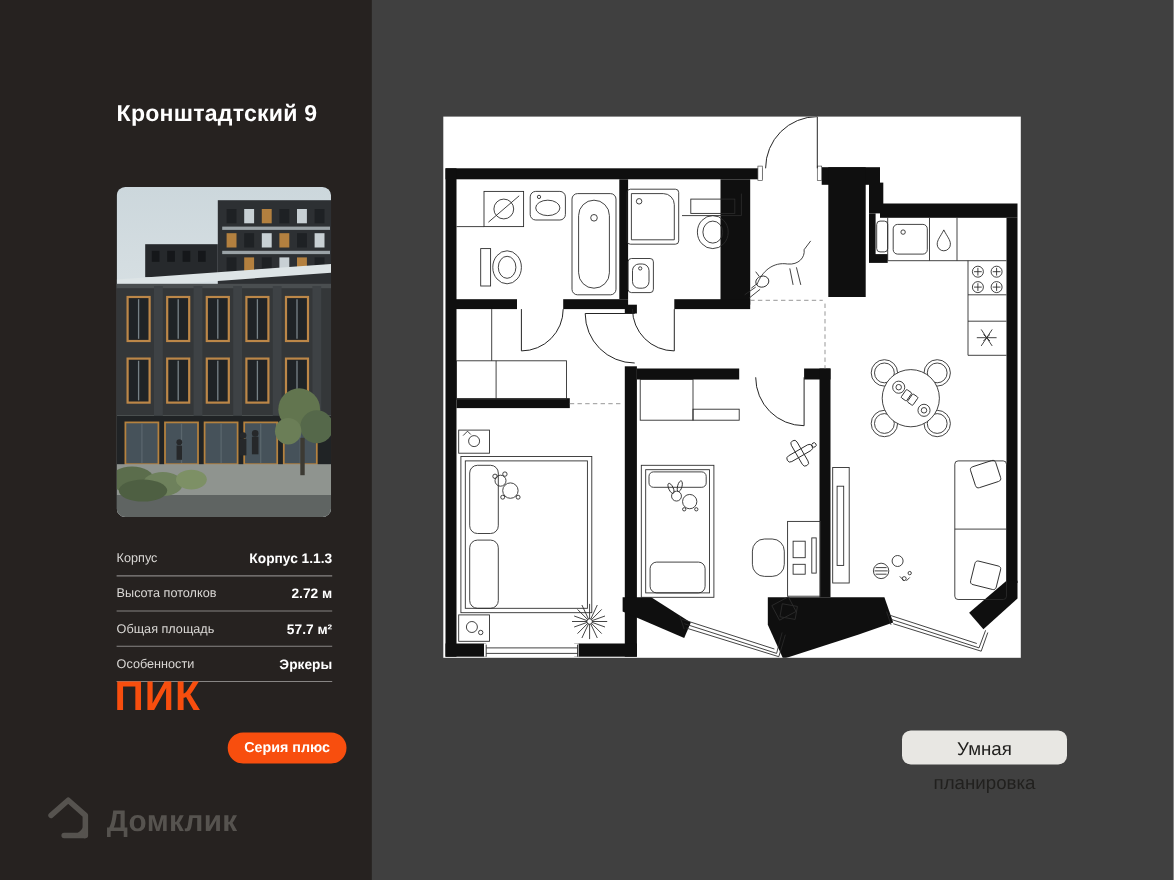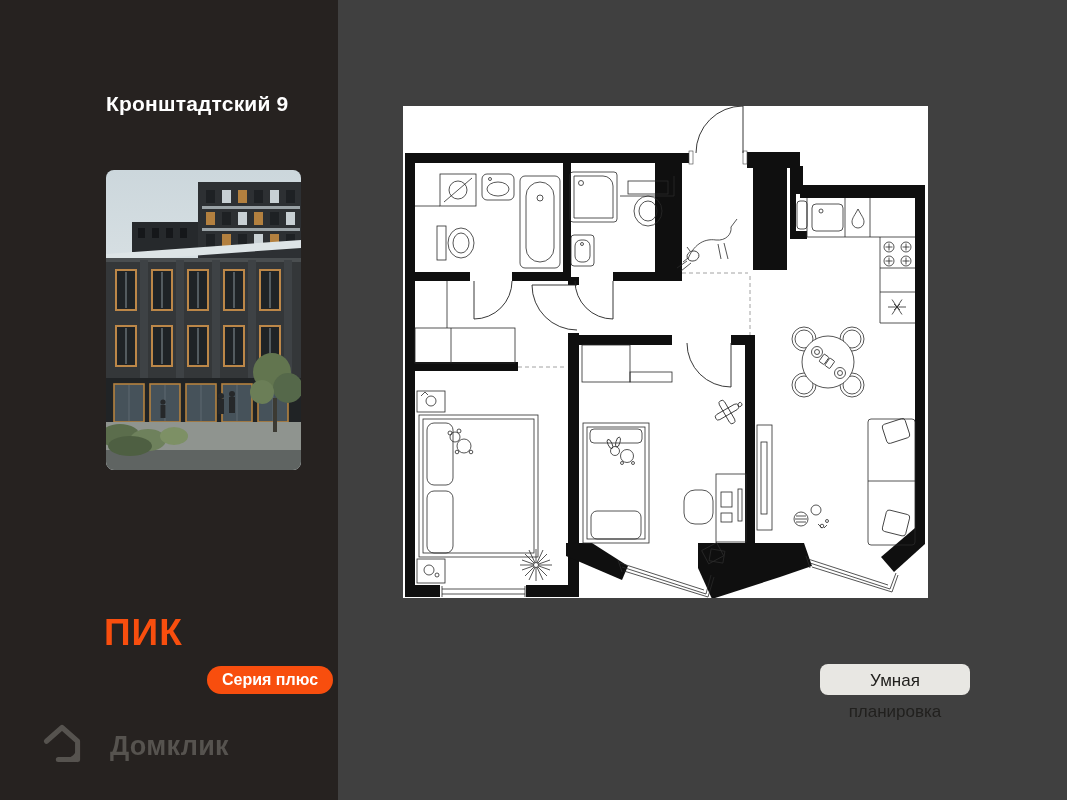--- a/index.html
+++ b/index.html
@@ -11,22 +11,22 @@
   .photo{position:absolute;left:106px;top:170px;width:195px;height:300px;border-radius:8px;overflow:hidden;background:#33373a;}
   .photo svg{display:block;}
   .details{position:absolute;left:106px;top:492px;width:196px;}
   .drow{display:flex;justify-content:space-between;align-items:center;height:31px;
         border-bottom:1px solid rgba(255,255,255,.45);}
   .dlabel{font-size:11.5px;color:#d9d7d4;}
   .dvalue{font-size:12.5px;font-weight:700;color:#ffffff;}
   .pik{position:absolute;left:104px;top:612px;font-size:37px;font-weight:800;color:#f84e0e;
        letter-spacing:1px;transform:scaleY(1.02);}
   .series{position:absolute;left:207px;top:666px;height:28px;line-height:28px;padding:0 15px;
-          background:#f84e0e;border-radius:14px;color:#fff;font-size:16px;font-weight:700;}
-  .domclick{position:absolute;left:40px;top:722px;display:flex;align-items:center;gap:26px;color:#56534f;}
+          background:#f84e0e;border-radius:14px;color:#fff;font-size:13px;font-weight:700;}
+  .domclick{position:absolute;left:40px;top:722px;display:flex;align-items:center;gap:13px;color:#56534f;}
   .domclick .dm-text{font-size:27px;font-weight:700;letter-spacing:.3px;}
   
   .planbox{position:absolute;left:403px;top:106px;width:525px;height:492px;background:#ffffff;}
   .planbox svg{display:block;width:100%;height:100%;}
   .smart{position:absolute;left:820px;top:664px;width:150px;height:31px;background:#e8e7e3;
          border-radius:8px;border:none;font-family:"Liberation Sans",sans-serif;
          font-size:17px;color:#21201e;text-align:center;line-height:31px;cursor:pointer;}
   
   .ln{stroke:#222;stroke-width:.9;fill:none;}
   .ln2{stroke:#2a2a2a;stroke-width:.8;fill:none;}
@@ -160,20 +160,38 @@
           <circle cx="115" cy="226" r="3"></circle>
             <rect x="112" y="229" width="6" height="15"></rect>
           <circle cx="126" cy="224" r="3"></circle>
             <rect x="123" y="227" width="6" height="16"></rect>
           <circle cx="57" cy="232" r="2.6"></circle>
             <rect x="54.5" y="235" width="5" height="13"></rect>
         </g>
       </svg>
     </div>
 
+    <div class="details">
+      <div class="drow">
+        <span class="dlabel">Корпус</span>
+        <span class="dvalue">Корпус 1.1.3</span>
+      </div>
+      <div class="drow">
+        <span class="dlabel">Высота потолков</span>
+        <span class="dvalue">2.72 м</span>
+      </div>
+      <div class="drow">
+        <span class="dlabel">Общая площадь</span>
+        <span class="dvalue">57.7 м²</span>
+      </div>
+      <div class="drow">
+        <span class="dlabel">Особенности</span>
+        <span class="dvalue">Эркеры</span>
+      </div>
+    </div>
 
     <div class="pik">ПИК</div>
     <div class="series">Серия плюс</div>
 
     <div class="domclick">
       <span>
         <svg width="44" height="44" viewBox="0 0 48 48">
           <path d="M7,21 L24,6 L41,21 V41 H20" fill="none" stroke="#56534f" stroke-width="5.5" stroke-linejoin="round" stroke-linecap="round"></path>
           <path d="M40,27 A13,13 0 0 1 26,40 L41,44 Z" fill="#56534f"></path>
         </svg>

